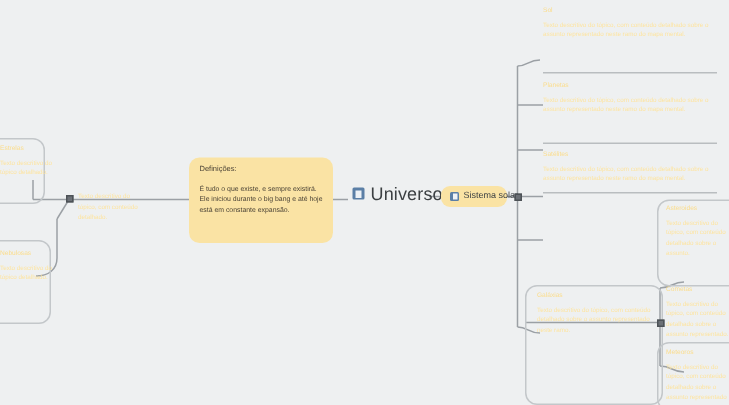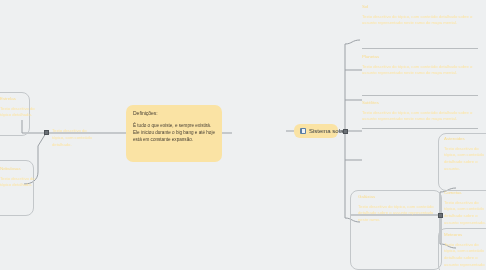--- a/index.html
+++ b/index.html
@@ -139,20 +139,24 @@
     <div class="ghost-body">Texto descritivo do tópico, com conteúdo detalhado.</div>
   </div>
 
   <div class="handle" style="left:44px;top:130px;"></div>
 
   <div class="note-card">
     <div class="note-title">Definições:</div>
     <div class="note-body">É tudo o que existe, e sempre existirá. Ele iniciou durante o big bang e até hoje está em constante expansão.</div>
   </div>
 
+  <div class="root-node">
+    <span class="note-icon"></span>
+    <span class="root-label">Universo</span>
+  </div>
 
   <div class="pill" style="left:294px;top:124px;width:44px;height:14px;">
     <span class="note-icon small"></span>
     <span class="pill-label">Sistema solar</span>
   </div>
 
   <div class="handle" style="left:343px;top:129px;"></div>
 
   <div class="ghost-text" style="left:362px;top:4px;width:118px;height:44px;">
     <div class="ghost-head">Sol</div>

